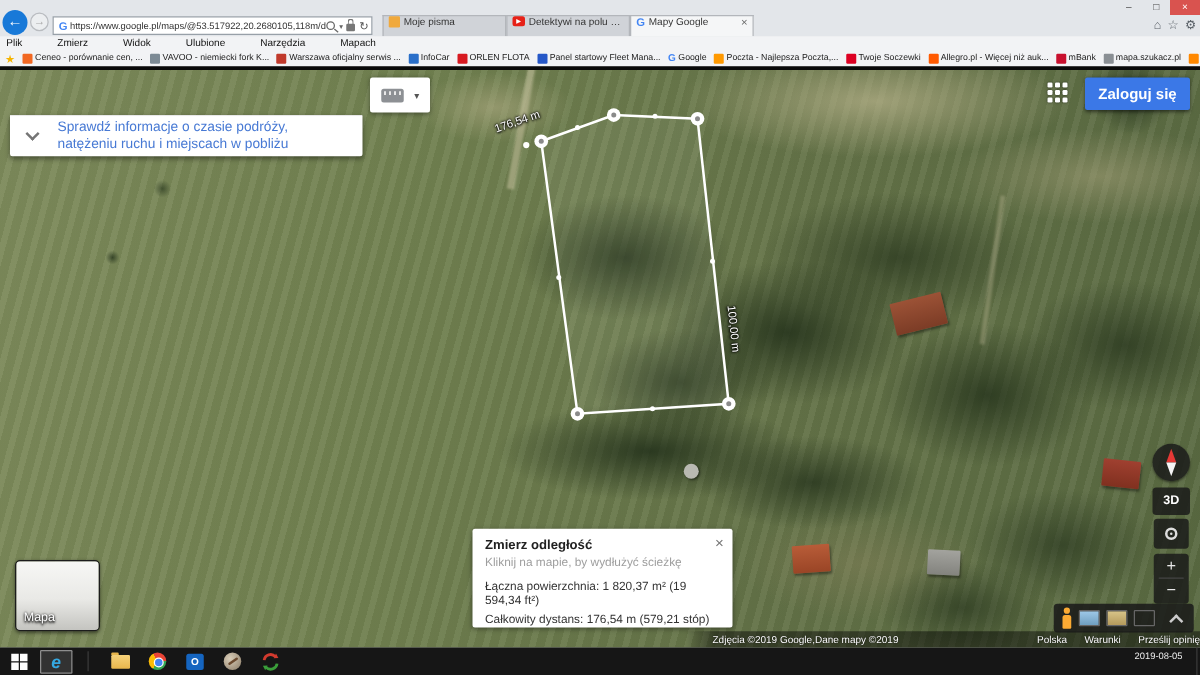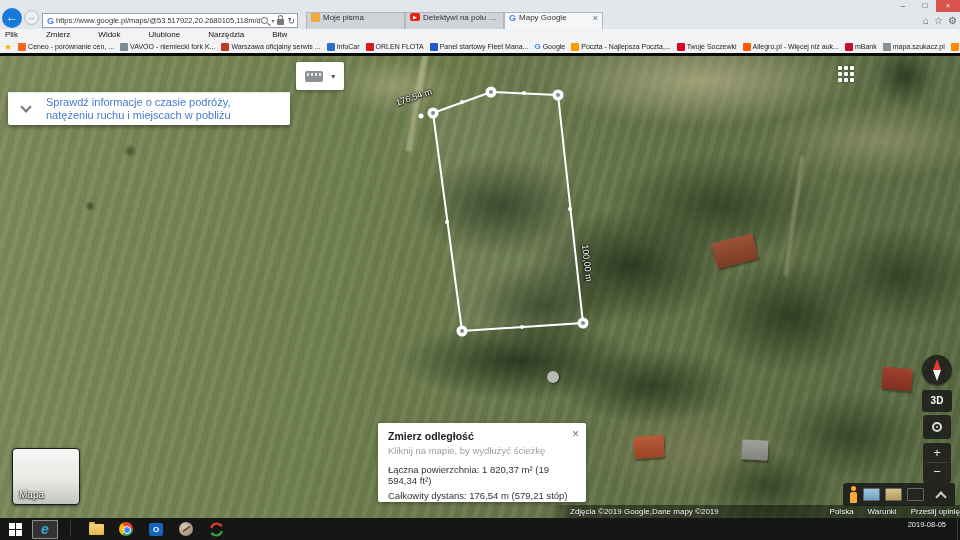--- a/index.html
+++ b/index.html
@@ -212,21 +212,21 @@
       <span>⚙</span>
     </div>
   </div>
 
   <div class="menubar">
     <span>Plik</span>
     <span>Zmierz</span>
     <span>Widok</span>
     <span>Ulubione</span>
     <span>Narzędzia</span>
-    <span>Bitw</span>
+    <span>Mapach</span>
   </div>
 
   <div class="favbar">
     <span class="favstar">★</span>
     <span class="fav">
         <i class="fi fi1"></i>
         <span>Ceneo - porównanie cen, ...</span>
       </span>
     <span class="fav">
         <i class="fi fi2"></i>
@@ -326,20 +326,21 @@
         <i></i>
         <i></i>
         <i></i>
         <i></i>
         <i></i>
         <i></i>
         <i></i>
         <i></i>
         <i></i>
       </div>
+    <div class="signin">Zaloguj się</div>
 
     <div class="card measure">
       <span class="mclose">×</span>
       <div class="mtitle">Zmierz odległość</div>
       <div class="mhint">Kliknij na mapie, by wydłużyć ścieżkę</div>
       <div class="mline">Łączna powierzchnia: 1 820,37 m² (19 594,34 ft²)</div>
       <div class="mline">Całkowity dystans: 176,54 m (579,21 stóp)</div>
     </div>
 
     <div class="mapa">

